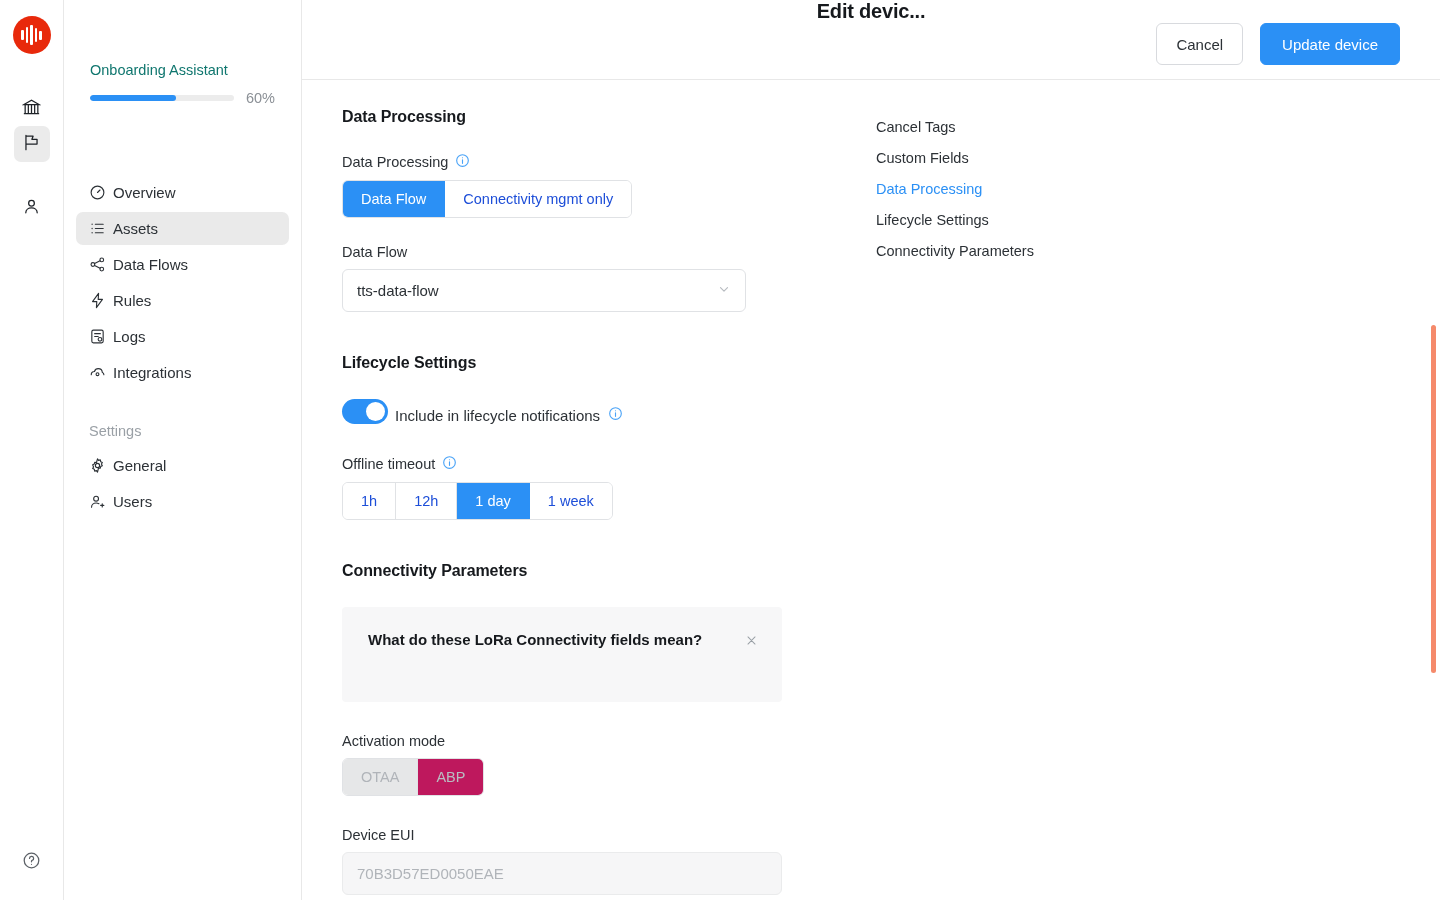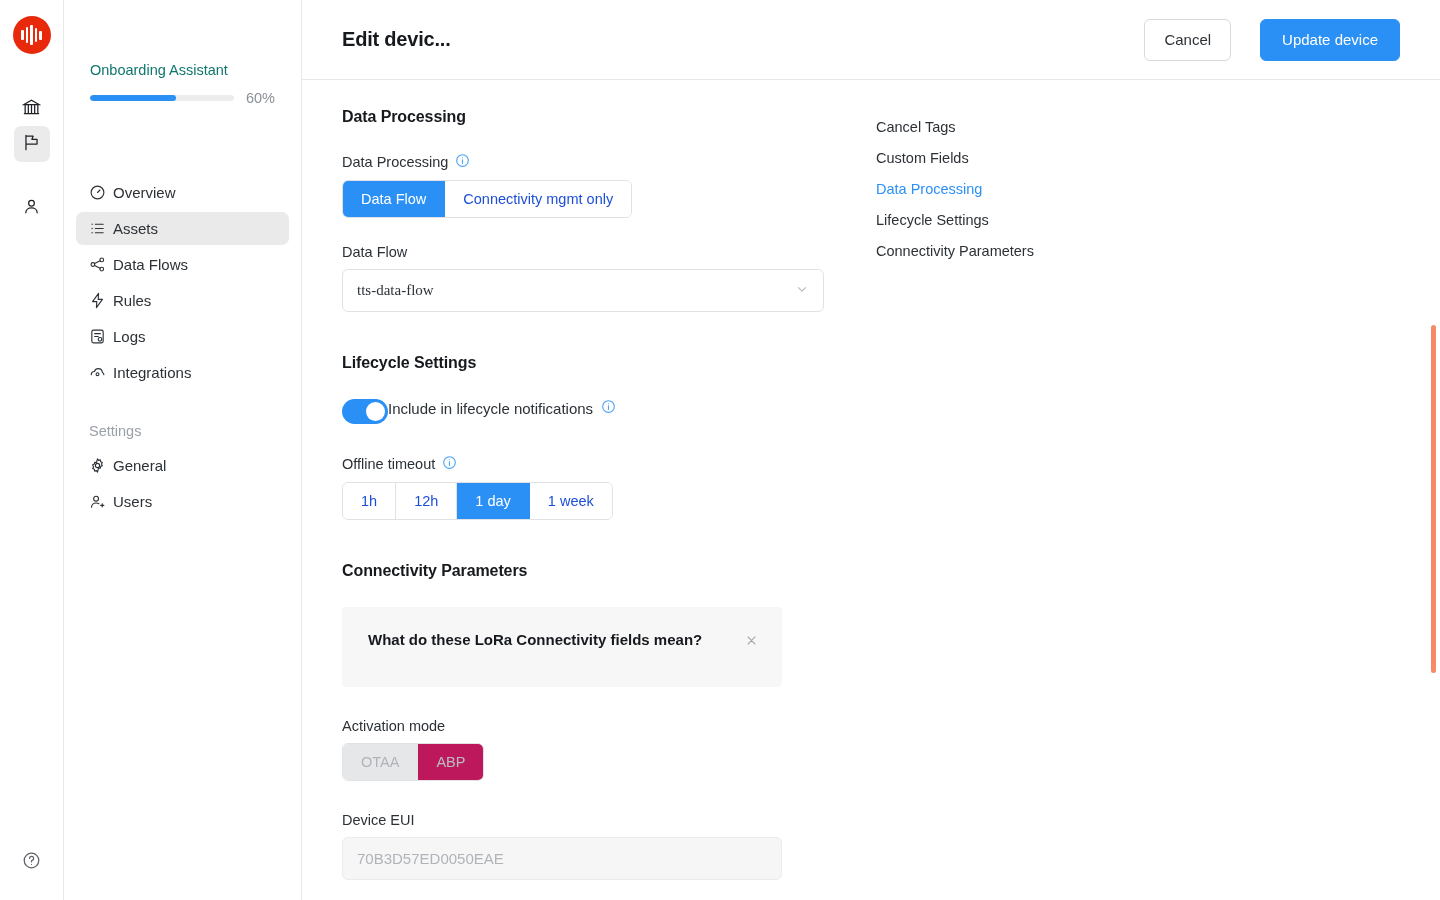--- a/index.html
+++ b/index.html
@@ -80,23 +80,24 @@
     font-size: 14.5px; color: #9aa0a6;
     padding: 0 13px; margin: 34px 0 10px 0;
   }
 
   
   .main { flex: 1; height: 900px; position: relative; background: #fff; }
   .topbar {
     height: 80px; border-bottom: 1px solid #e8e8e8;
     display: flex; align-items: center; padding: 0 40px 0 40px;
     background: #fff;
+    flex-direction: column;
   }
   .page-title { font-size: 20px; font-weight: 700; color: #16191d; letter-spacing: -0.2px; }
-  .topbar-actions { margin-left: auto; display: flex; align-items: flex-end; gap: 29px; }
+  .topbar-actions { margin-left: auto; display: flex; align-items: flex-end; gap: 17px; }
   .btn {
     height: 42px; border-radius: 6px; font-size: 15px;
     display: inline-flex; align-items: center; justify-content: center;
     padding: 0 19px; font-family: inherit;
   }
   .btn-secondary { background: #fff; border: 1px solid #d8dade; color: #2c3136; }
   .btn-primary { background: #2b90f5; border: 1px solid #2b90f5; color: #fff; padding: 0 21px; }
 
   .content { display: flex; padding: 28px 40px 0 40px; height: 820px; overflow: hidden; }
   .form-col { width: 440px; flex: 0 0 440px; }
@@ -117,45 +118,45 @@
     padding: 0 18px; font-size: 14.5px; color: #1d4ed8;
     border-right: 1px solid #e0e2e5; background: #fff; height: 100%;
   }
   .seg:last-child { border-right: none; }
   .seg.on { background: #2b90f5; color: #fff; border-right-color: #2b90f5; }
   .segmented.disabled { opacity: 1; }
   .segmented.disabled .seg { color: #b9bdc2; background: #be185d; }
   .segmented.disabled .seg.sel { background: #e6e7e8; color: #b0b4b9; }
 
   .select {
-    width: 482px; height: 43px; border: 1px solid #e0e2e5; border-radius: 6px;
+    width: 404px; height: 43px; border: 1px solid #e0e2e5; border-radius: 6px;
     display: flex; align-items: center; padding: 0 14px;
-    font-size: 15px; color: #2c3136; background: #fff; font-family: Liberation Serif, serif;
+    font-size: 15px; color: #2c3136; background: #fff;
   }
   .select .chev { margin-left: auto; color: #b7bbc0; display: block; }
 
-  .toggle-row { display: flex; align-items: flex-start; gap: 0; }
+  .toggle-row { display: flex; align-items: flex-end; gap: 7px; }
   .toggle {
     width: 46px; height: 25px; border-radius: 13px; background: #2b90f5;
     position: relative; flex: 0 0 46px;
   }
   .toggle .knob {
     position: absolute; top: 3px; left: 24px;
     width: 19px; height: 19px; border-radius: 50%; background: #fff;
   }
   .toggle-label { font-size: 15px; color: #2c3136; display: flex; align-items: center; gap: 8px; }
 
   .field-gap { margin-top: 26px; }
   .field-gap-lg { margin-top: 31px; }
 
   .infobox {
     width: 440px; background: #f7f7f8; border-radius: 4px;
     padding: 24px 26px 30px 26px; position: relative; margin-top: 0;
   }
-  .infobox-title { font-size: 15px; font-weight: 700; color: #16191d; margin-bottom: 9px; padding-right: 34px; }
+  .infobox-title { font-size: 15px; font-weight: 700; color: #16191d; margin-bottom: 24px; padding-right: 34px; }
   .infobox-text { font-size: 14.5px; color: #6f757b; line-height: 1.62; }
   .infobox-close {
     position: absolute; top: 27px; right: 24px; color: #9aa0a6;
     font-size: 15px; line-height: 1;
   }
 
   .input-ro {
     width: 440px; height: 43px; border: 1px solid #eaebec; border-radius: 6px;
     background: #f6f6f7; display: flex; align-items: center; padding: 0 14px;
     font-size: 15px; color: #b0b4b9;

